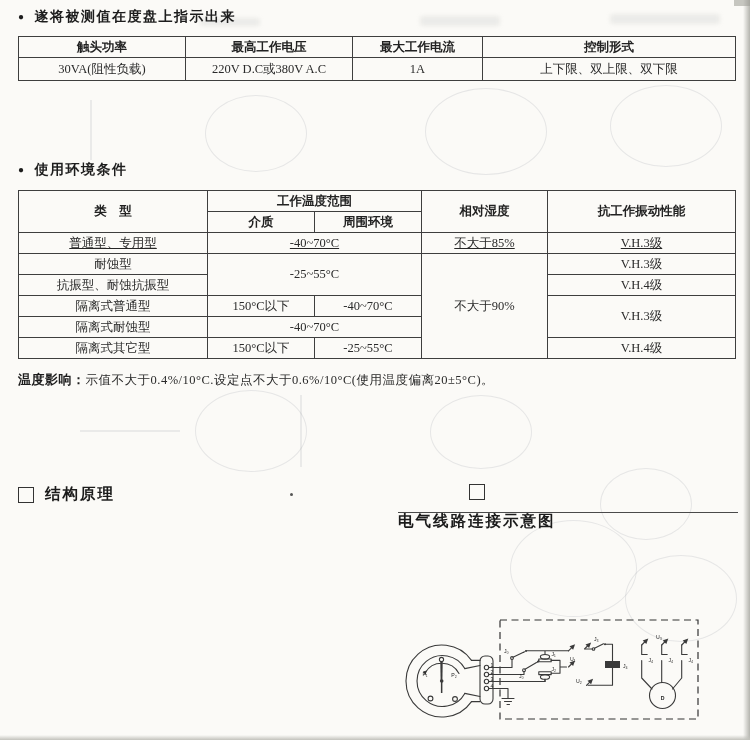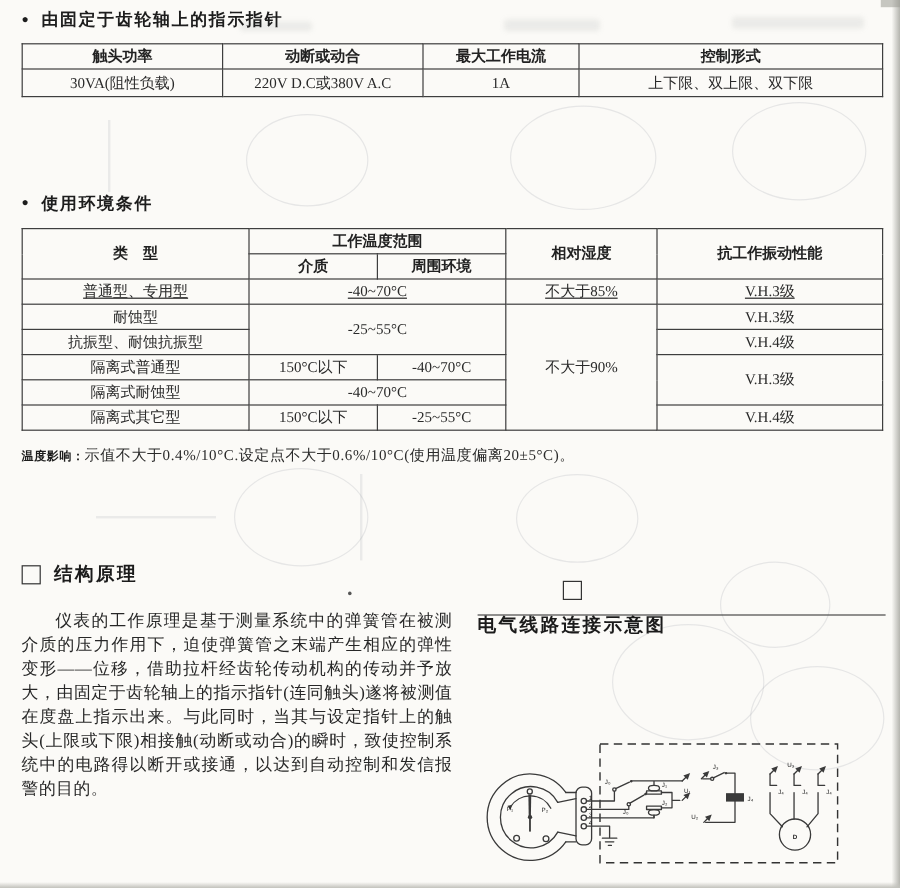--- a/index.html
+++ b/index.html
@@ -25,21 +25,21 @@
   .rule{position:absolute;border-top:1.5px solid #4a4a4a;}
   
   table.t{position:absolute;border-collapse:collapse;table-layout:fixed;background:transparent;}
   .t th,.t td{border:1px solid #3e3e3e;text-align:center;vertical-align:middle;
               padding:0;white-space:nowrap;overflow:hidden;}
   .t th{font:bold 12.5px "Liberation Sans",sans-serif;color:#222;}
   .t td{font:12.5px "Liberation Serif",serif;color:#2a2a2a;}
   .t{border:1.5px solid #303030;}
   
   .note{position:absolute;font:12px "Liberation Serif",serif;color:#2a2a2a;letter-spacing:.5px;}
-  .note b{font-family:"Liberation Sans",sans-serif;font-size:10px;color:#1c1c1c;}
+  .note b{font-family:"Liberation Sans",sans-serif;font-size:13px;color:#1c1c1c;}
   .paras{position:absolute;width:359px;}
   .para{margin:0;text-indent:2em;text-align:justify;
         font:14px/20px "Liberation Serif",serif;color:#272727;letter-spacing:.4px;}
   
   .diag{position:absolute;left:390px;top:597px;}
   .w{stroke:#3a3a3a;stroke-width:1.1;fill:none;stroke-linecap:round;stroke-linejoin:round;}
   .wf{stroke:none;fill:#3a3a3a;}
   .lbl{fill:#222;font-family:"Liberation Sans",sans-serif;font-size:5.2px;}
   .lbl-m{fill:#222;font-family:"Liberation Sans",sans-serif;font-size:5.2px;text-anchor:middle;}
 </style>
@@ -59,34 +59,34 @@
   <div class="gline" style="left:300px;top:395px;width:1.5px;height:72px;"></div>
   <div class="gline" style="left:80px;top:430px;width:100px;height:1.5px;"></div>
   <div class="gline" style="left:90px;top:100px;width:1.5px;height:60px;"></div>
   <div class="smudge" style="left:200px;top:18px;width:60px;height:8px;"></div>
   <div class="smudge" style="left:420px;top:16px;width:80px;height:10px;"></div>
   <div class="smudge" style="left:610px;top:14px;width:110px;height:10px;"></div>
   <div class="speck" style="left:290px;top:493px;"></div>
 
   <div class="sec-h" style="left:18px;top:8px;">
     <span class="bullet">●</span>
-    <span>由固定于齿轮轴上的指示指针</span>
+    <span>遂将被测值在度盘上指示出来</span>
   </div>
 
   <table class="t" style="left:18px;top:36px;width:717px;">
     <colgroup>
         <col style="width:167px">
         <col style="width:167px">
         <col style="width:130px">
         <col style="width:253px">
       </colgroup>
     <tbody>
         <tr style="height:21px;margin-left:12px;">
       <th>触头功率</th>
-      <th>动断或动合</th>
+      <th>最高工作电压</th>
       <th>最大工作电流</th>
       <th>控制形式</th>
     </tr>
     <tr style="height:23px;">
       <td>30VA(阻性负载)</td>
       <td>220V D.C或380V A.C</td>
       <td>1A</td>
       <td>上下限、双上限、双下限</td>
     </tr>
   </tbody>
@@ -149,26 +149,25 @@
       <td>-25~55°C</td>
       <td>V.H.4级</td>
     </tr>
   </tbody>
     </table>
 
   <div class="note" style="left:18px;top:371px;font-size:12.5px;">
     <b>温度影响：</b><span>示值不大于0.4%/10°C.设定点不大于0.6%/10°C(使用温度偏离20±5°C)。</span>
   </div>
 
-  <div class="box-h" style="left:18px;top:468px;">
+  <div class="box-h" style="left:18px;top:484px;">
     <span class="sq"></span>
     <span>结构原理</span>
   </div>
   <div class="paras" style="left:18px;top:509px;">
-    <p class="para">仪表的工作原理是基于测量系统中的弹簧管在被测介质的压力作用下，迫使弹簧管之末端产生相应的弹性变形——位移，借助拉杆经齿轮传动机构的传动并予放大，由固定于齿轮轴上的指示指针(连同触头)遂将被测值在度盘上指示出来。与此同时，当其与设定指针上的触头(上限或下限)相接触(动断或动合)的瞬时，致使控制系统中的电路得以断开或接通，以达到自动控制和发信报警的目的。</p>
   </div>
 
   <div class="box-h" style="left:398px;top:484px;flex-direction:column;">
     <span class="sq"></span>
     <span>电气线路连接示意图</span>
   </div>
   <div class="rule" style="left:398px;top:512px;width:340px;"></div>
 
   <svg class="diag" width="360" height="142" viewBox="0 0 360 142">
 

